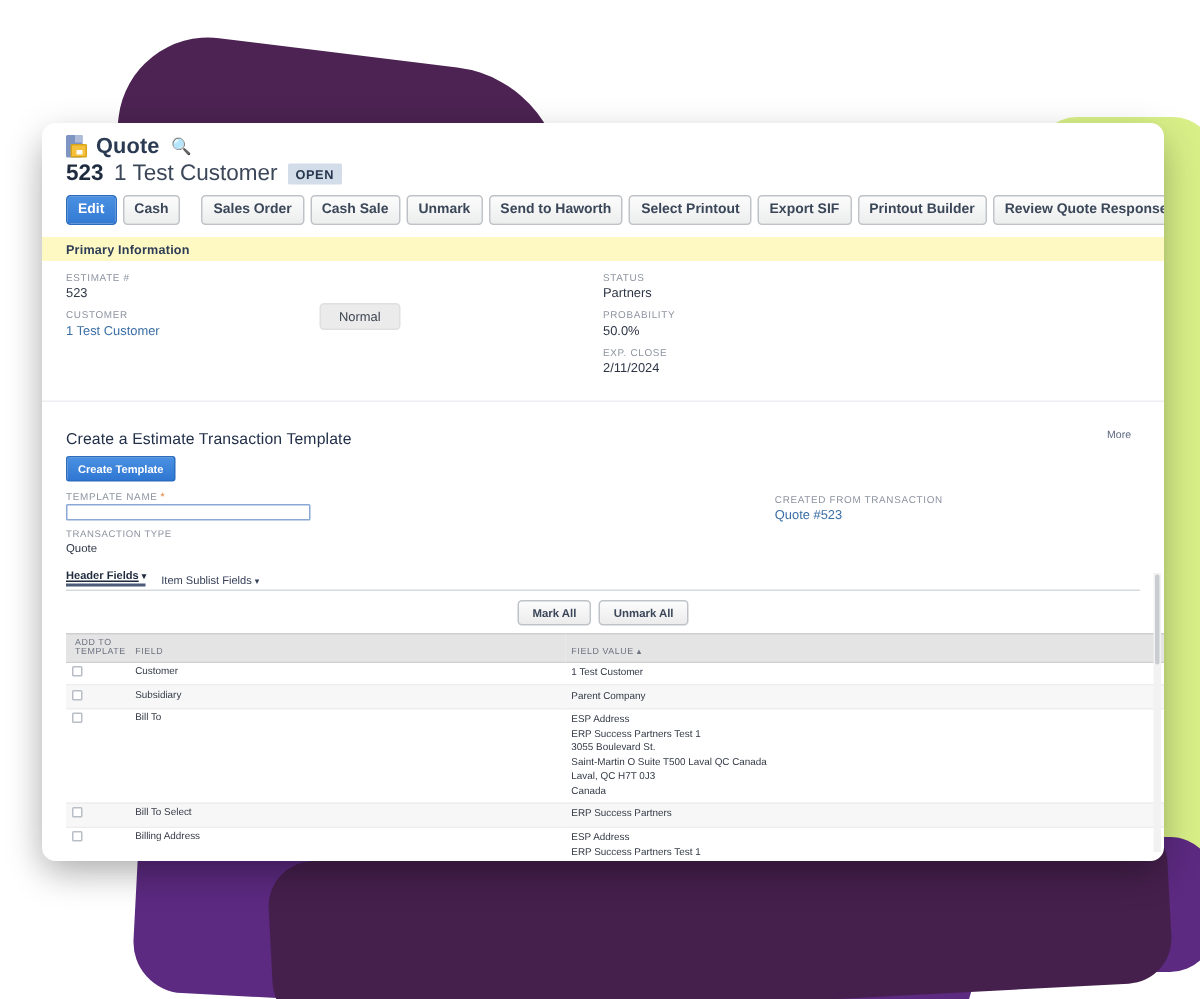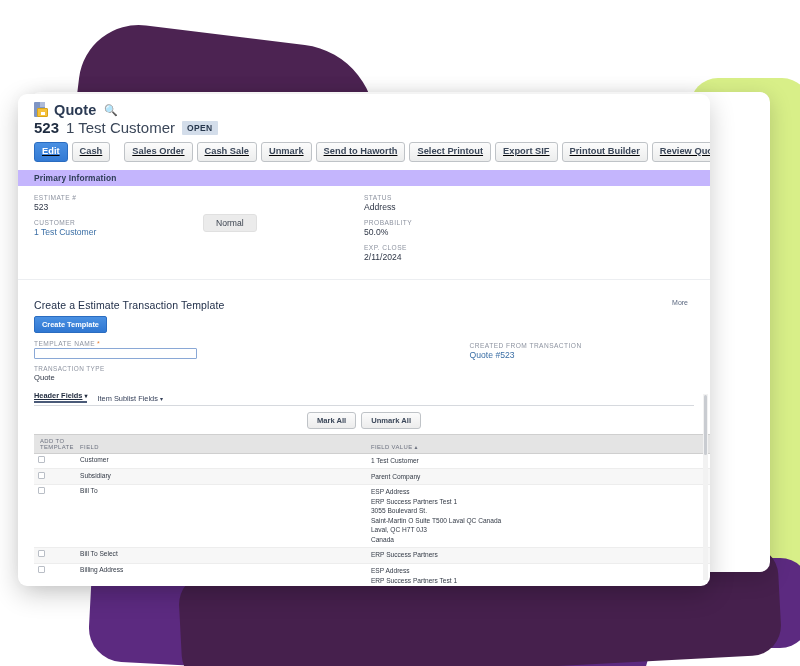--- a/index.html
+++ b/index.html
@@ -52,26 +52,25 @@
 
   
   #card-shadow2 {
     position:absolute; z-index:1;
     left: 30px; top: 92px; width: 740px; height: 480px;
     background: #ffffff; border-radius: 10px;
     box-shadow: 0 6px 22px rgba(0,0,0,0.18);
   }
   #card {
     position:absolute; z-index:2;
-    left: 18px; top: 82px; width: 692px; height: 492px;
+    left: 28px; top: 82px; width: 748px; height: 492px;
     background: #ffffff;
     border-radius: 9px;
     box-shadow: 0 8px 26px rgba(0,0,0,0.20);
     overflow: hidden;
-    margin-top: 12px;
   }
 
   
   .rec-head { padding: 8px 16px 0 16px; }
   .rec-title-row { display:flex; align-items:center; gap:6px; }
   .doc-icon { width:14px; height:16px; position:relative; flex:none; }
   .doc-icon .pg {
     position:absolute; left:0; top:0; width:11px; height:15px;
     background:#7e95c4; border-radius:1px;
   }
@@ -95,37 +94,37 @@
   }
   .rec-name-row { display:flex; align-items:center; gap:7px; margin-top:1px; }
   .rec-num { font-size:15px; font-weight:bold; color:#1f2c40; }
   .rec-name { font-size:15px; color:#3b4759; font-weight:400; }
   .rec-status-chip {
     background:#d3ddea; color:#27374d; font-size:8.5px; font-weight:bold;
     padding:2px 5px; letter-spacing:.4px; border-radius:1px;
   }
 
   
-  .btn-bar { display:flex; align-items:flex-end; gap:4px; margin-top:6px; flex-wrap:nowrap;text-decoration:underline; }
+  .btn-bar { display:flex; align-items:flex-end; gap:4px; margin-top:6px; flex-wrap:nowrap; }
   .btn {
     font-size: 9.3px; font-weight:bold; color:#3b4759;
     background: linear-gradient(#fcfcfc,#eceded);
     border:1px solid #bfc3c7; border-radius:3px;
     padding: 3px 7px; white-space:nowrap; line-height:1.25;
     cursor: pointer;
   }
   .btn.primary {
     background: linear-gradient(#4a90e2,#337ad4);
     border-color:#2a6cc0; color:#ffffff;
   }
   .btn-sep { width:1px; height:13px; background:#cfd3d7; margin:0 3px; }
 
   
   .band {
-    margin-top:8px; background:#c4b5fd;
+    margin-top:8px; background:#fef9c3;
     font-size:8.4px; font-weight:bold; color:#2e3d57;
     padding:3px 16px; letter-spacing:.15px;
   }
 
   .fields {
     display:flex; padding: 8px 16px 10px 16px; position:relative;
   }
   .fcol { width: 50%; }
   .fgrp { margin-bottom: 7px; }
   .flabel {
@@ -271,21 +270,21 @@
           <div class="fval">523</div>
         </div>
         <div class="fgrp">
           <div class="flabel">CUSTOMER</div>
           <div class="fval link">1 Test Customer</div>
         </div>
       </div>
     <div class="fcol" id="pi-right">
         <div class="fgrp">
           <div class="flabel">STATUS</div>
-          <div class="fval">Address</div>
+          <div class="fval">Partners</div>
         </div>
         <div class="fgrp">
           <div class="flabel">PROBABILITY</div>
           <div class="fval">50.0%</div>
         </div>
         <div class="fgrp">
           <div class="flabel">EXP. CLOSE</div>
           <div class="fval">2/11/2024</div>
         </div>
       </div>

